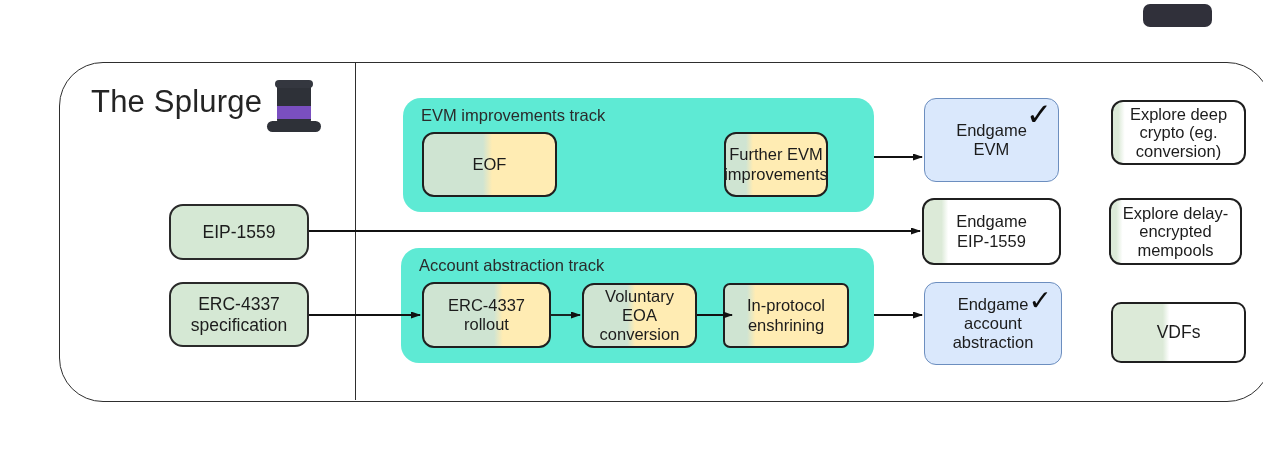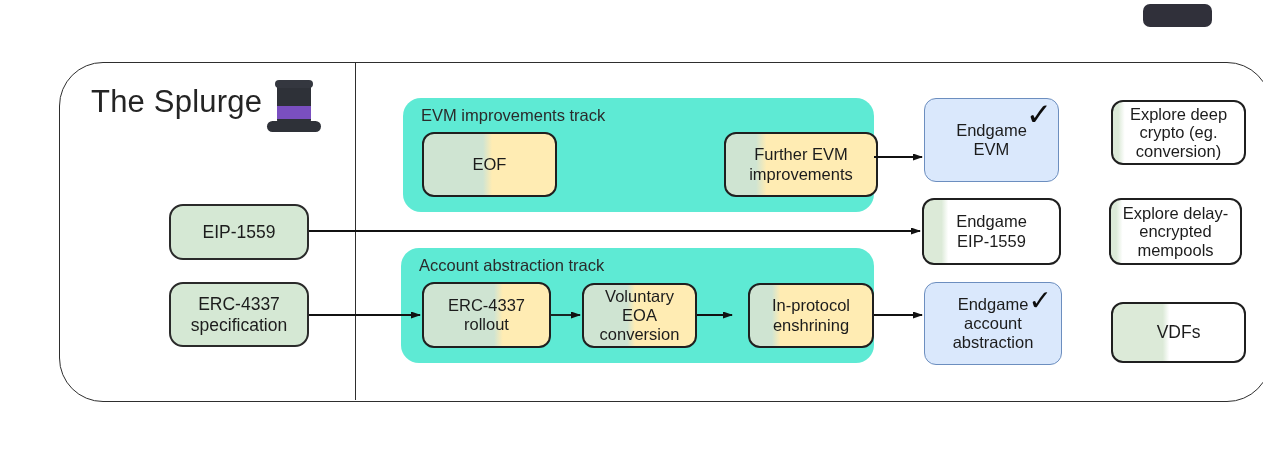--- a/index.html
+++ b/index.html
@@ -63,38 +63,38 @@
   <div class="node solid-green" style="left:140px;top:282px;width:140px;height:65px;font-size:17.5px;">
     <span>ERC-4337</span>
     <span>specification</span>
   </div>
 
   <div class="track" style="left:374px;top:98px;width:471px;height:114px;">
     <div class="track-label">EVM improvements track</div>
     <div class="node on-yellow" style="left: 19px; top: 34px; width: 135px; height: 65px; --p: 52%;">
       <span>EOF</span>
     </div>
-    <div class="node on-yellow" style="left: 321px; top: 34px; width: 154px; height: 65px; text-align: right; --p: 27%;">
+    <div class="node on-yellow" style="left: 321px; top: 34px; width: 104px; height: 65px; text-align: right; --p: 27%;">
       <span>Further EVM</span>
       <span>improvements</span>
     </div>
   </div>
 
   <div class="track" style="left:372px;top:248px;width:473px;height:115px;">
     <div class="track-label">Account abstraction track</div>
     <div class="node on-yellow" style="left: 21px; top: 34px; width: 129px; height: 66px; --p: 63%;">
       <span>ERC-4337</span>
       <span>rollout</span>
     </div>
     <div class="node on-yellow" style="left: 181px; top: 35px; width: 115px; height: 65px; --p: 46%;">
       <span>Voluntary</span>
       <span>EOA</span>
       <span>conversion</span>
     </div>
-    <div class="node on-yellow" style="left: 347px; top: 35px; width: 126px; height: 65px; --p: 25%;">
+    <div class="node on-yellow" style="left: 322px; top: 35px; width: 126px; height: 65px; border-radius: 7px; --p: 25%;">
       <span>In-protocol</span>
       <span>enshrining</span>
     </div>
   </div>
 
   <div class="node blue" style="left:895px;top:98px;width:135px;height:84px;">
     <span>Endgame</span>
     <span>EVM</span>
     <span class="check" style="top:-2px;right:6px;font-size:31px;">✓</span>
   </div>
@@ -114,21 +114,21 @@
   <div class="node on-white" style="left: 1082px; top: 100px; width: 135px; height: 65px; line-height: 1.1; --p: 9%;">
     <span>Explore deep</span>
     <span>crypto (eg.</span>
     <span>conversion)</span>
   </div>
   <div class="node on-white" style="left: 1080px; top: 198px; width: 133px; height: 67px; line-height: 1.1; --p: 9%;">
     <span>Explore delay-</span>
     <span>encrypted</span>
     <span>mempools</span>
   </div>
-  <div class="node on-white" style="left: 1082px; top: 302px; width: 135px; height: 61px; font-size: 17.5px; --p: 43%;">
+  <div class="node on-white" style="left: 1082px; top: 302px; width: 135px; height: 61px; font-size: 17.5px; border-radius: 10px; --p: 43%;">
     <span>VDFs</span>
   </div>
 
   <svg class="arrows" width="1263" height="458">
     <defs>
       <marker id="ah" markerWidth="10" markerHeight="8" refX="9" refY="3.5" orient="auto" markerUnits="userSpaceOnUse">
         <path d="M0,0 L10,3.5 L0,7 Z" fill="#111111"></path>
       </marker>
     </defs>
     <line x1="280" y1="231" x2="891" y2="231" stroke="#111" stroke-width="1.8" marker-end="url(#ah)"></line>

